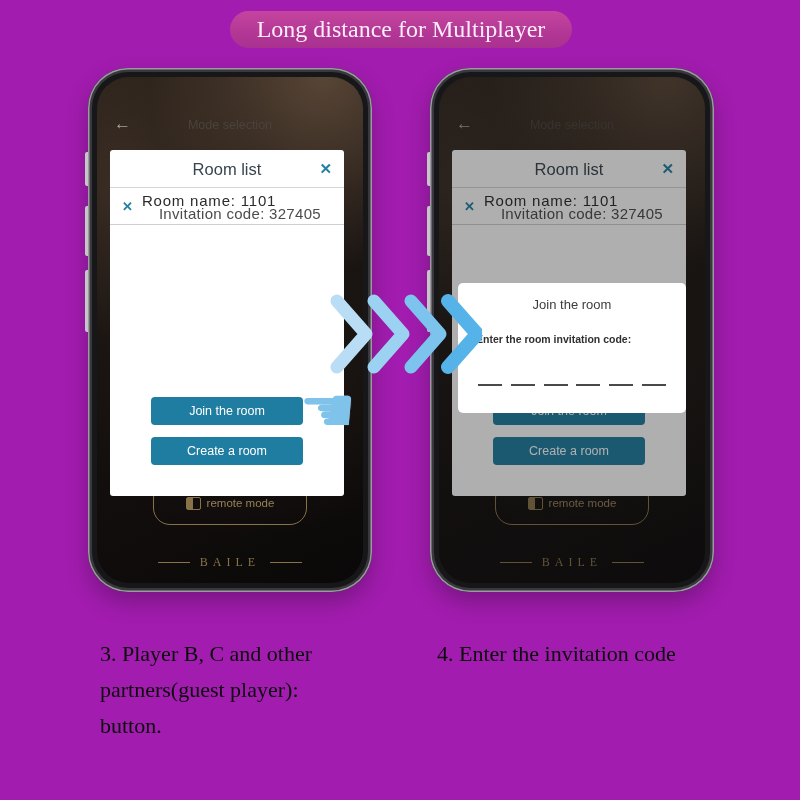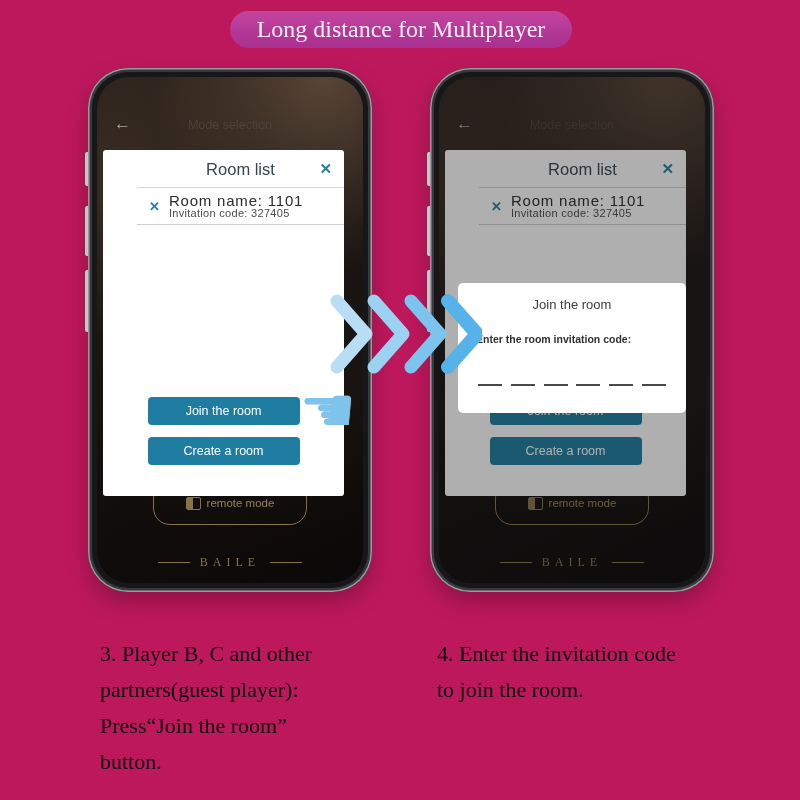--- a/index.html
+++ b/index.html
@@ -1,16 +1,16 @@
 <!DOCTYPE html>
 <html><head>
 <meta charset="utf-8">
 <style>
   html,body{margin:0;padding:0;background:#fff;}
-  .stage{position:relative;width:800px;height:800px;background:#be185d;overflow:hidden;
+  .stage{position:relative;width:800px;height:800px;background:#a21caf;overflow:hidden;
          font-family:"Liberation Sans",sans-serif;}
 
   
   .banner{position:absolute;left:230px;top:11px;width:342px;height:37px;border-radius:19px;
           background:linear-gradient(180deg,#c4459f 0%,#b23795 60%,#a93190 100%);
           display:flex;align-items:center;justify-content:center;}
   .banner span{color:#fdeef9;font-family:"Liberation Serif",serif;font-size:24px;}
 
   
   .phone{position:absolute;top:68px;width:284px;height:524px;border-radius:40px;background:#17171a;
@@ -27,29 +27,29 @@
             radial-gradient(90% 50% at 10% 22%,rgba(92,72,56,.4),transparent 60%),
             radial-gradient(130% 60% at 60% 55%,rgba(70,54,42,.25),transparent 60%),
             linear-gradient(155deg,#2c221b 0%,#171210 45%,#0a0808 100%);}
 
   
   .back{position:absolute;left:17px;top:38px;color:#a9a5a2;font-size:17px;line-height:17px;z-index:1;}
   .appbar-title{position:absolute;left:0;top:41px;width:100%;text-align:center;color:#4a433c;
                 font-size:12.5px;z-index:1;}
 
   
-  .card{position:absolute;left:6px;right:19px;top:73px;height:346px;background:#fff;
-        border-radius:3px;z-index:3;padding-left:34px;}
+  .card{position:absolute;left:13px;right:19px;top:73px;height:346px;background:#fff;
+        border-radius:3px;z-index:3;}
   .card-header{position:relative;height:37px;border-bottom:1px solid #d6d6d6;}
   .card-title{display:block;line-height:38px;text-align:center;color:#36454e;font-size:16.5px;}
   .close-x{position:absolute;right:12px;top:0;line-height:38px;color:#2380a4;font-size:15px;font-weight:bold;}
   .room-row{height:36px;border-bottom:1px solid #cfcfcf;display:flex;align-items:center;}
   .row-x{color:#2380a4;font-weight:bold;font-size:13px;margin:0 9px 0 12px;}
   .room-name{font-size:15px;color:#2b2b2b;letter-spacing:.8px;line-height:14px;}
-  .room-code{font-size:11px;color:#4c4c4c;letter-spacing:.3px;line-height:11px;}
+  .room-code{font-size:15px;color:#4c4c4c;letter-spacing:.3px;line-height:11px;margin-left:17px;}
   .teal-btn{position:absolute;left:50%;transform:translateX(-50%);width:152px;height:28px;
             background:#1f7da1;color:#fff;font-size:12.5px;border:none;border-radius:4px;
             font-family:"Liberation Sans",sans-serif;}
   .join{top:247px;}
   .create{top:287px;}
 
   
   .remote-btn{position:absolute;left:50%;transform:translateX(-50%);top:404px;width:152px;height:42px;
               border:1px solid #8a7248;border-radius:17px;color:#97805a;font-size:11.5px;
               display:flex;align-items:center;justify-content:center;gap:6px;z-index:2;background:transparent;}
@@ -181,21 +181,19 @@
     <polyline points="44,8 73,41 44,74" fill="none" stroke="#9bd1f1" stroke-width="13" stroke-linecap="round" stroke-linejoin="round"></polyline>
     <polyline points="81,8 110,41 81,74" fill="none" stroke="#7cc3ee" stroke-width="13" stroke-linecap="round" stroke-linejoin="round"></polyline>
     <polyline points="118,8 147,41 118,74" fill="none" stroke="#55b3ea" stroke-width="14" stroke-linecap="round" stroke-linejoin="round"></polyline>
   </svg>
 
   <div class="hand">☚</div>
 
   <div class="caption caption-left">
     <div>3. Player B, C and other</div>
     <div>partners(guest player):</div>
-    <div>Press“Join the room”</div>
     <div>button.</div>
   </div>
   <div class="caption caption-right">
     <div>4. Enter the invitation code</div>
-    <div>to join the room.</div>
   </div>
 
 </div>
 
 </body></html>

